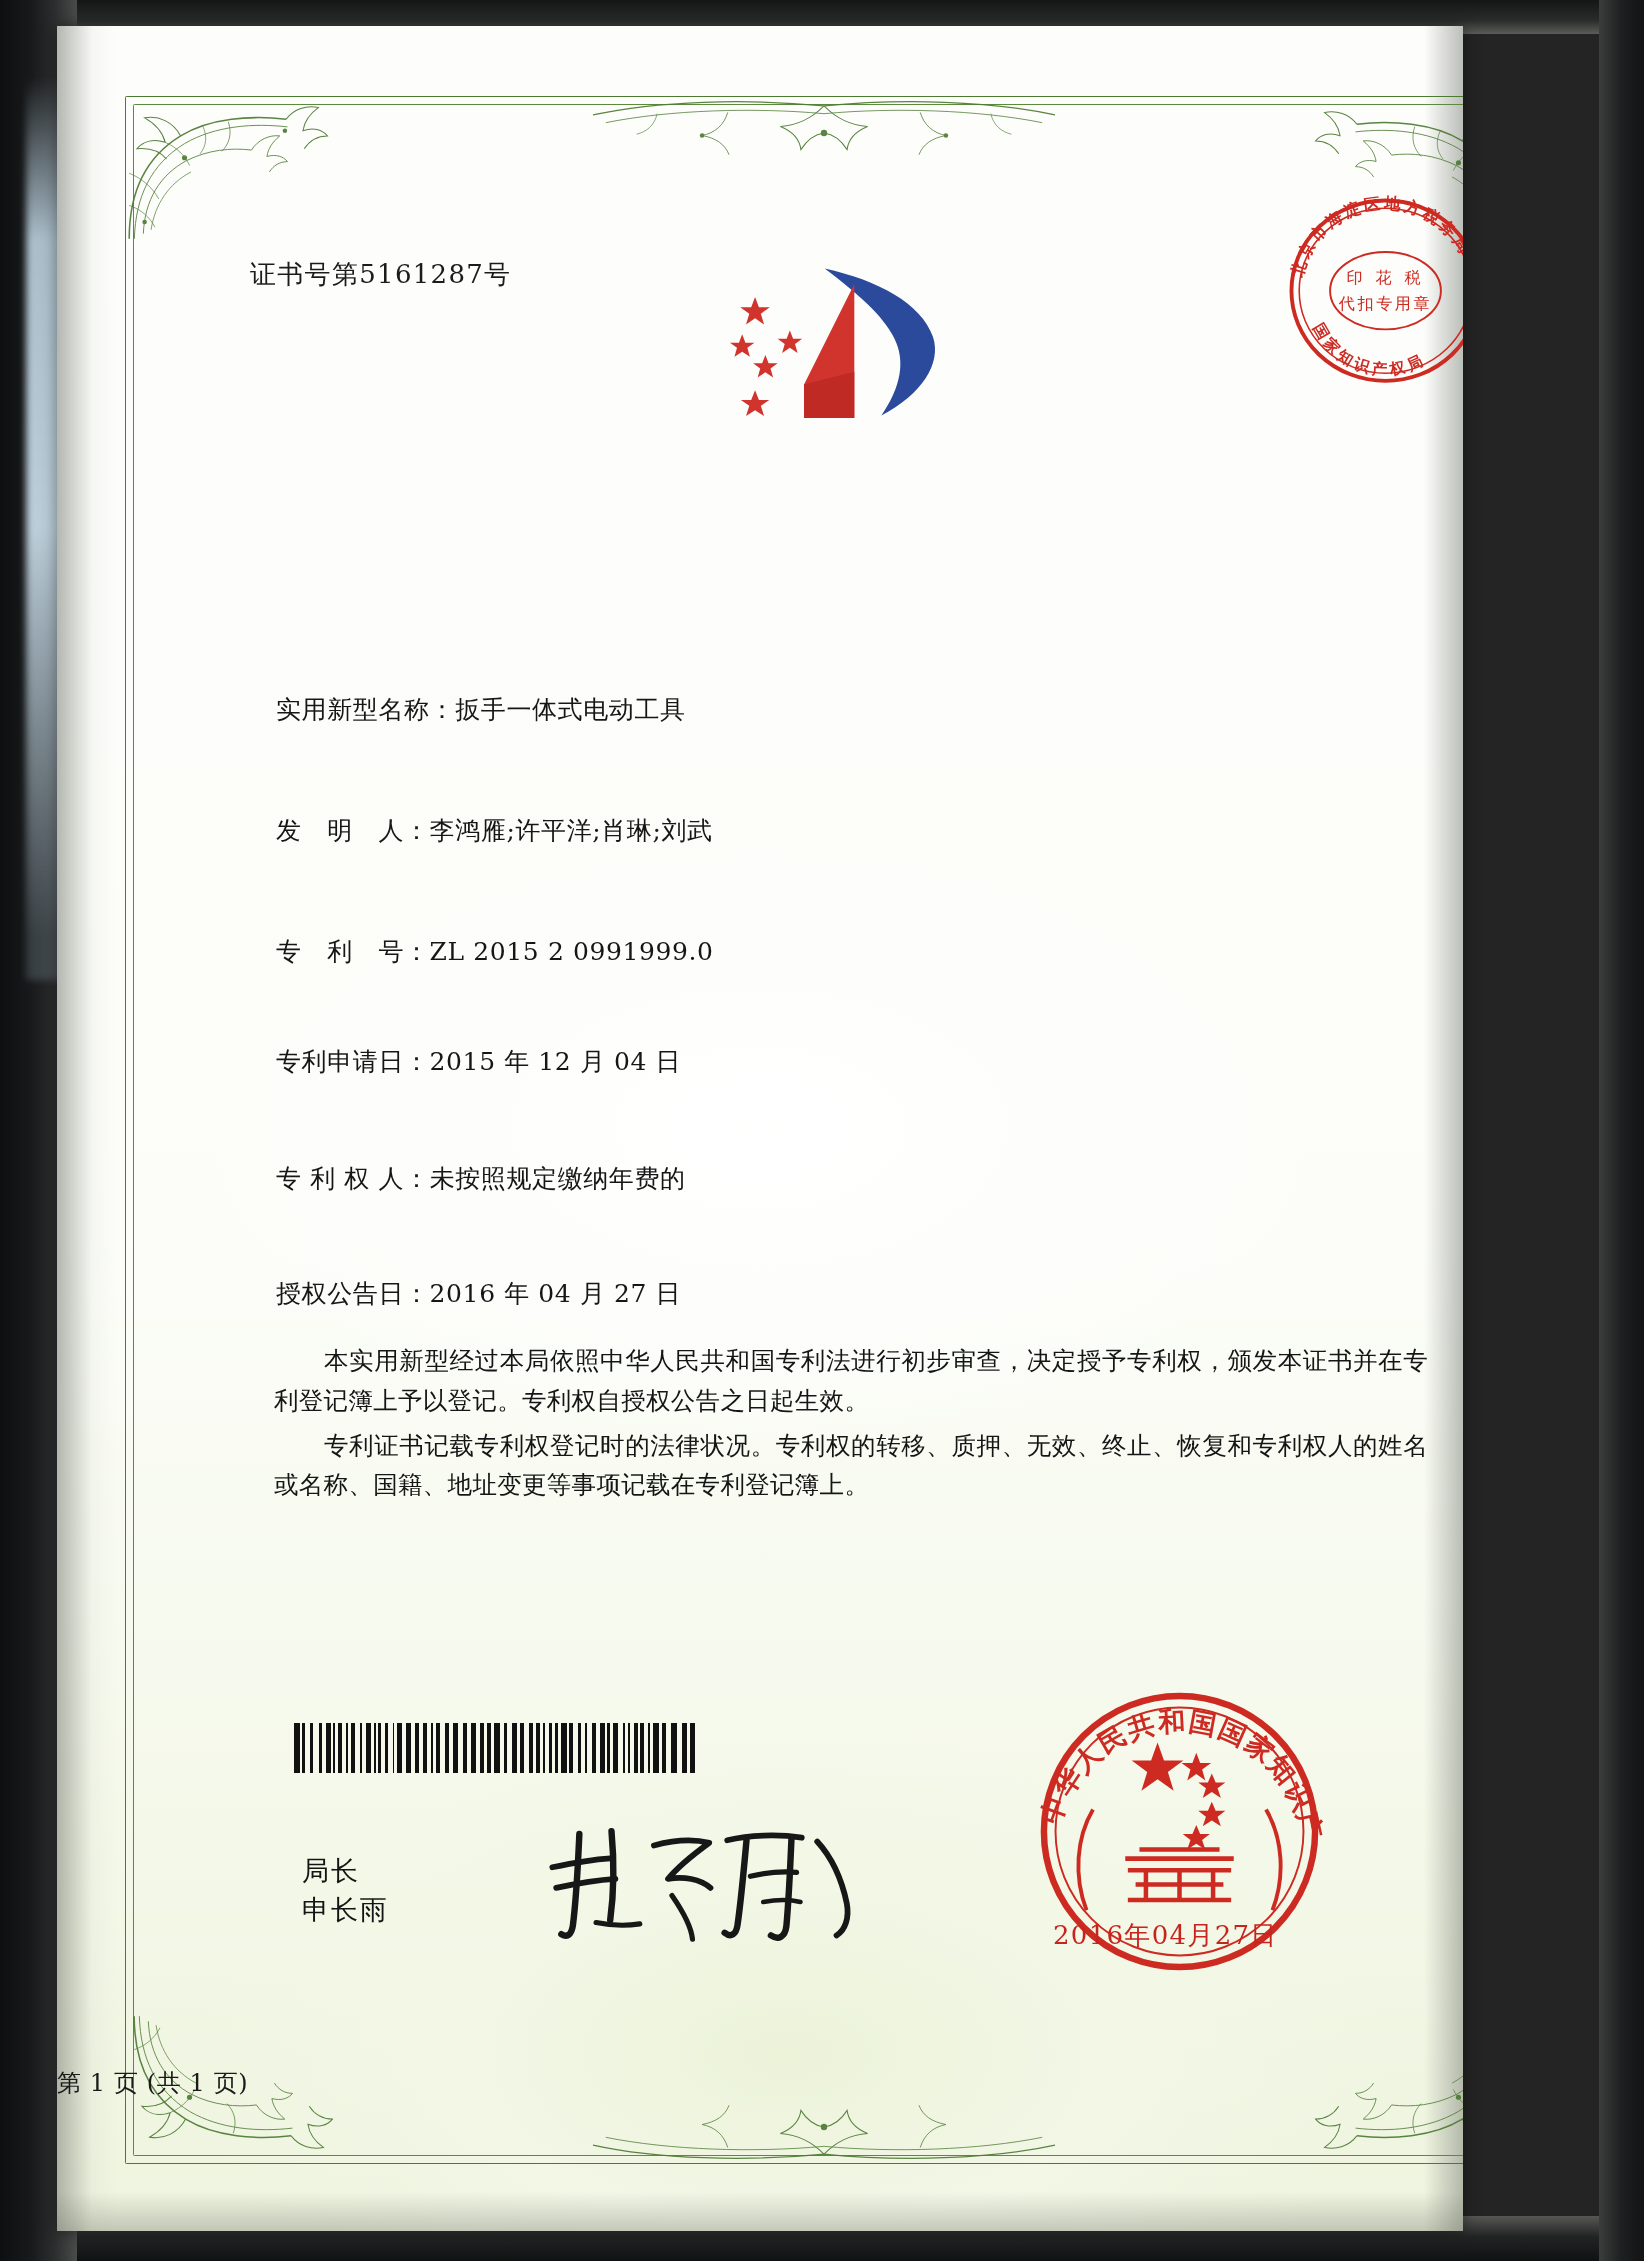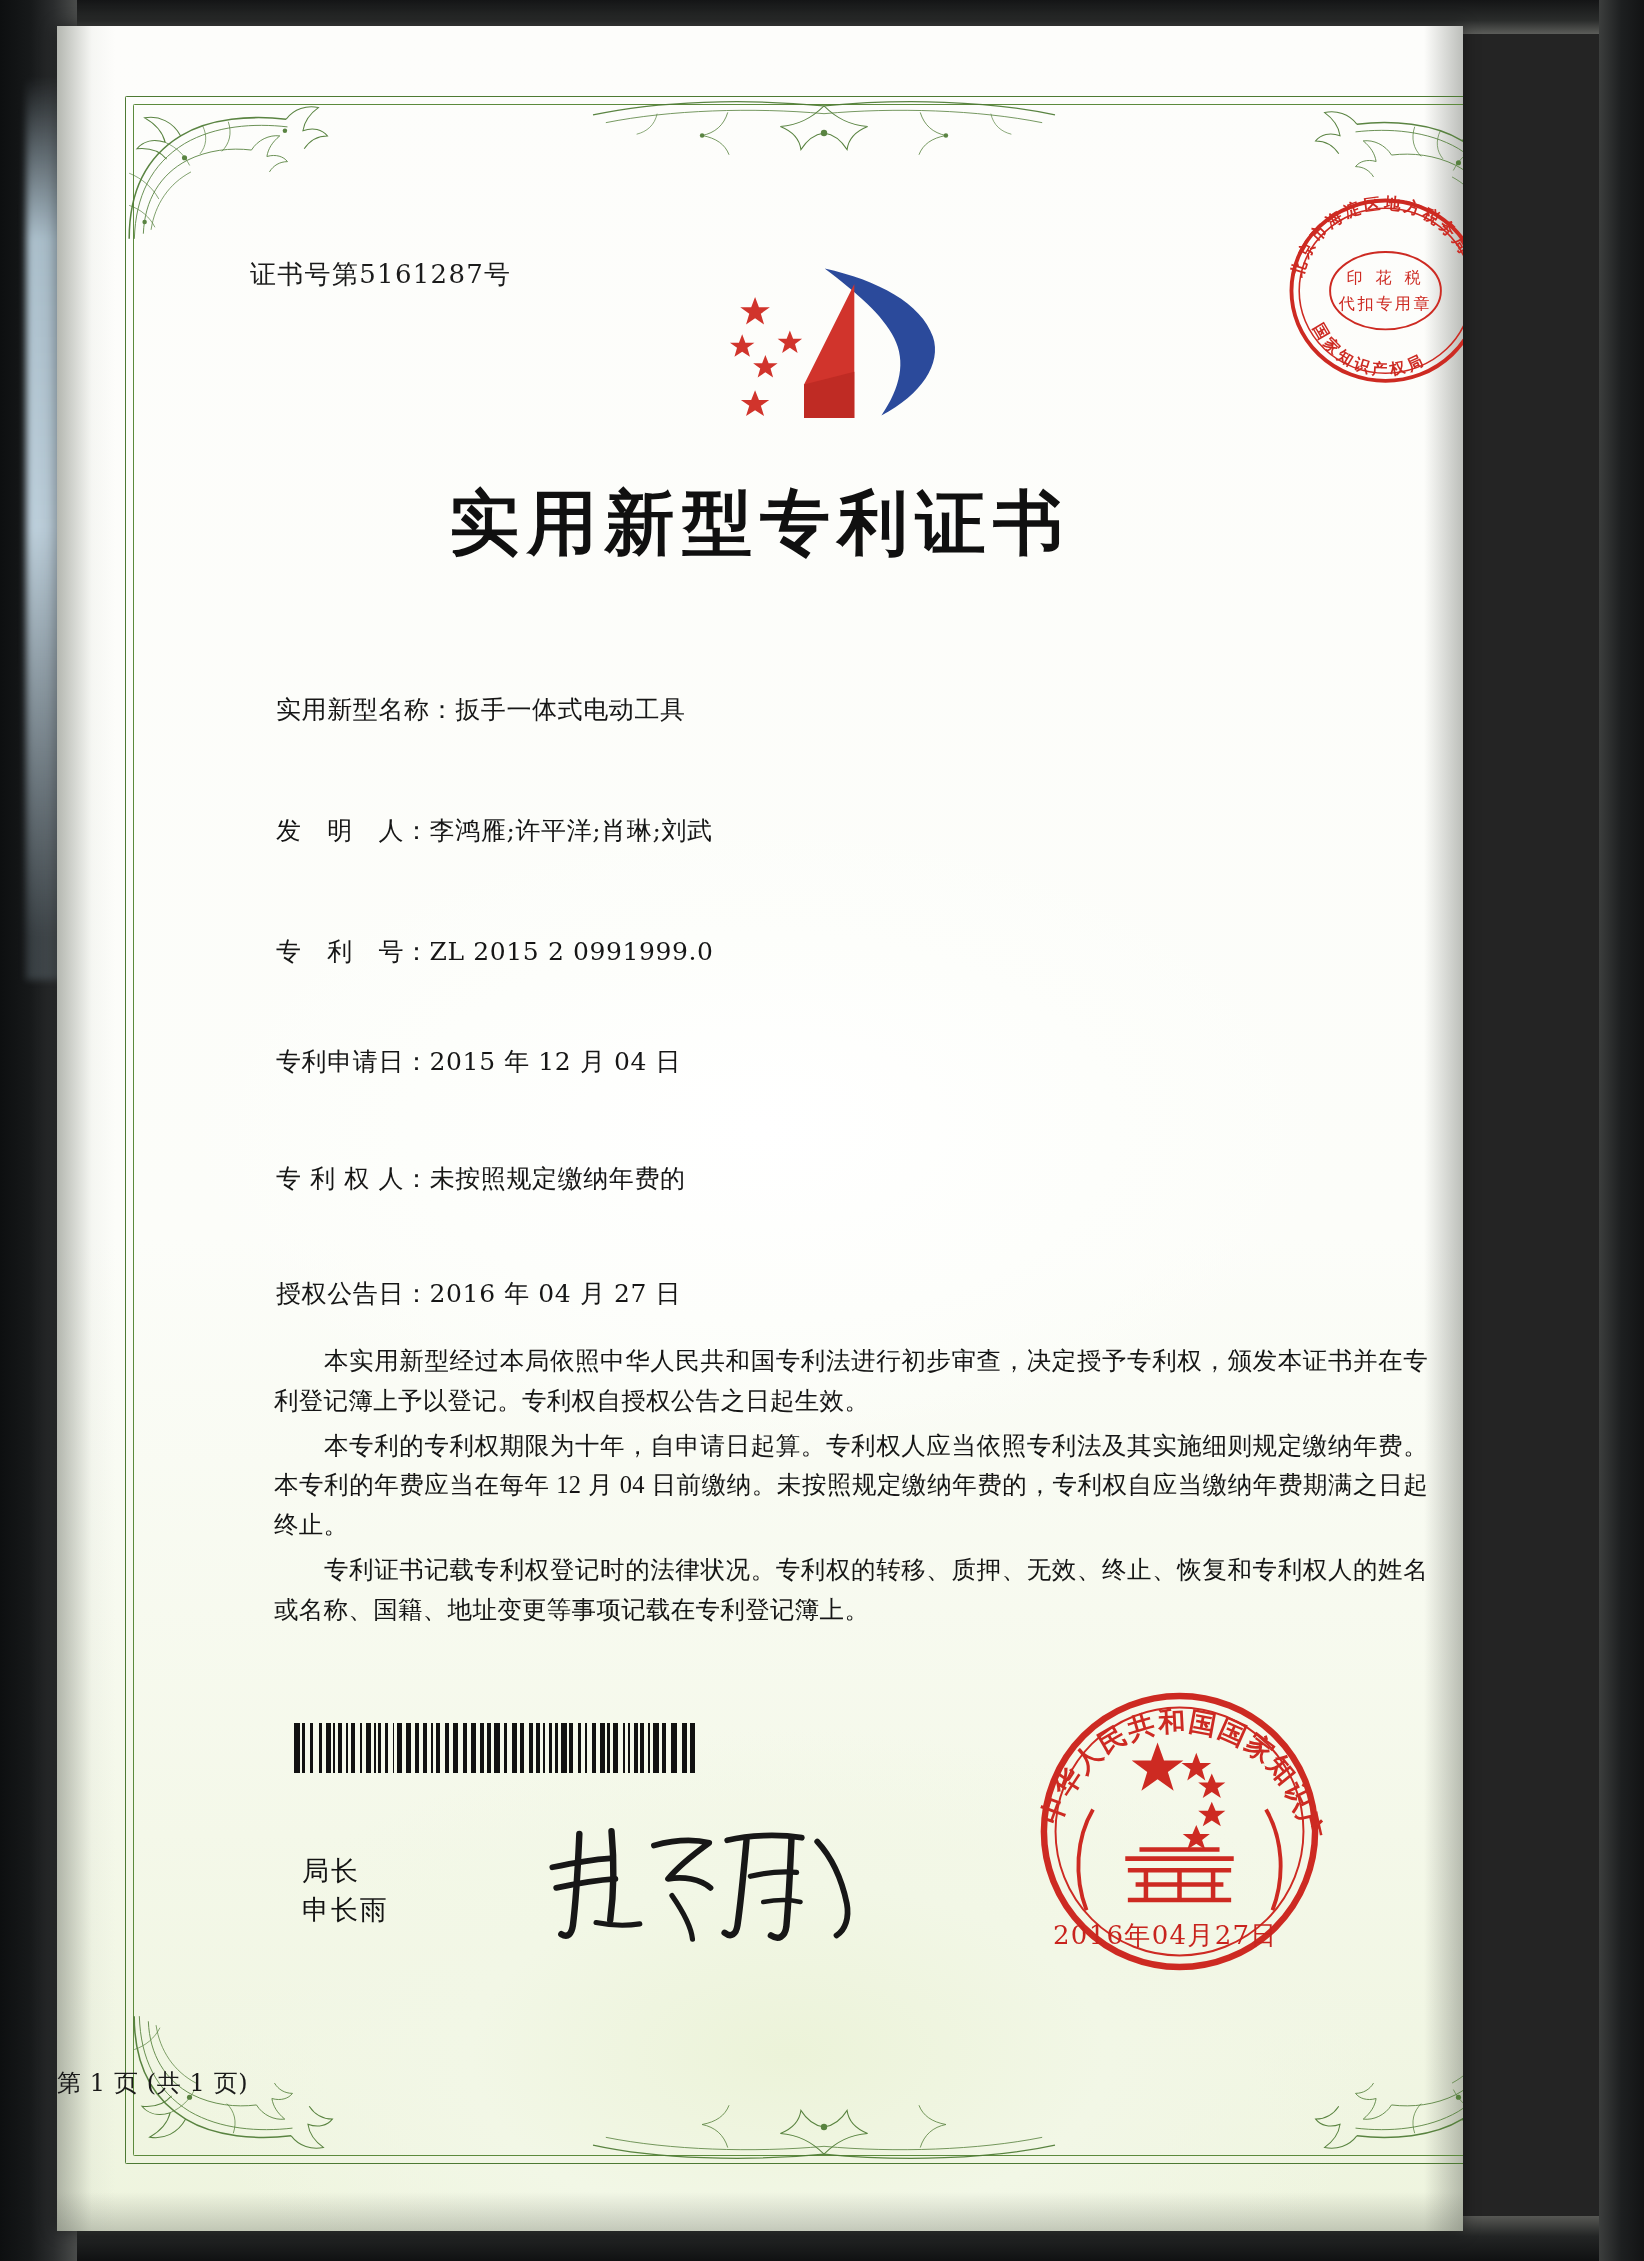--- a/index.html
+++ b/index.html
@@ -370,21 +370,20 @@
       <text font-family="'DejaVu Serif','Liberation Serif',serif" font-size="25" font-weight="bold" fill="#cd2a22" letter-spacing="5">
         <textPath href="#ts-outer-top" startOffset="6%">北京市海淀区地方税务局</textPath>
       </text>
       <text font-family="'DejaVu Serif','Liberation Serif',serif" font-size="24" font-weight="bold" fill="#cd2a22" letter-spacing="6">
         <textPath href="#ts-outer-bot" startOffset="13%">国家知识产权局</textPath>
       </text>
       <text x="170" y="158" text-anchor="middle" font-family="'DejaVu Serif','Liberation Serif',serif" font-size="25" fill="#cd2a22" letter-spacing="6">印 花 税</text>
       <text x="170" y="198" text-anchor="middle" font-family="'DejaVu Serif','Liberation Serif',serif" font-size="25" fill="#cd2a22" letter-spacing="4">代扣专用章</text>
     </svg>
 
-    <div id="doc-title">实用新型专利证书</div>
 
     <div class="field-row" id="row-name">
       <span class="label">实用新型名称：</span><span class="value">扳手一体式电动工具</span>
     </div>
     <div class="field-row" id="row-inventor">
       <span class="label">发　明　人：</span><span class="value">李鸿雁;许平洋;肖琳;刘武</span>
     </div>
     <div class="field-row" id="row-patentno">
       <span class="label">专　利　号：</span><span class="value mono-val">ZL 2015 2 0991999.0</span>
     </div>
@@ -393,21 +392,20 @@
     </div>
     <div class="field-row" id="row-owner">
       <span class="label">专 利 权 人：</span><span class="value">未按照规定缴纳年费的</span>
     </div>
     <div class="field-row" id="row-pubdate">
       <span class="label">授权公告日：</span><span class="value">2016 年 04 月 27 日</span>
     </div>
 
     <div id="paragraphs">
       <p>本实用新型经过本局依照中华人民共和国专利法进行初步审查，决定授予专利权，颁发本证书并在专利登记簿上予以登记。专利权自授权公告之日起生效。</p>
-      <p>本专利的专利权期限为十年，自申请日起算。专利权人应当依照专利法及其实施细则规定缴纳年费。本专利的年费应当在每年 12 月 04 日前缴纳。未按照规定缴纳年费的，专利权自应当缴纳年费期满之日起终止。</p>
       <p>专利证书记载专利权登记时的法律状况。专利权的转移、质押、无效、终止、恢复和专利权人的姓名或名称、国籍、地址变更等事项记载在专利登记簿上。</p>
     </div>
 
     <div id="barcode">
         <i style="width: 5.8px; margin-right: 2.6px;"></i>
         <i style="width: 2.6px; margin-right: 5.2px;"></i>
         <i style="width: 3.2px; margin-right: 5.2px;"></i>
         <i style="width: 3.2px; margin-right: 3.9px;"></i>
         <i style="width: 5.2px; margin-right: 1.9px;"></i>
         <i style="width: 2.6px; margin-right: 3.2px;"></i>

